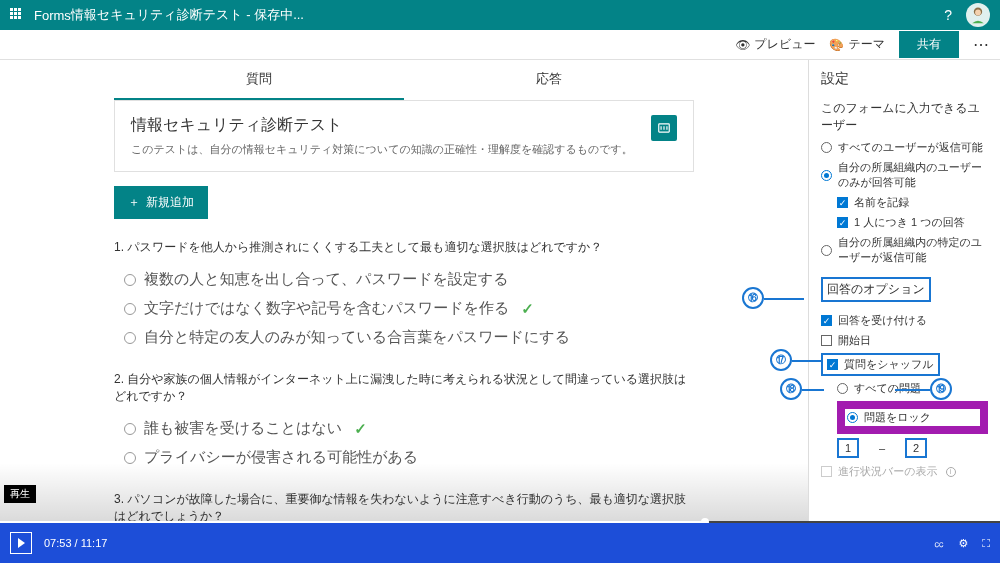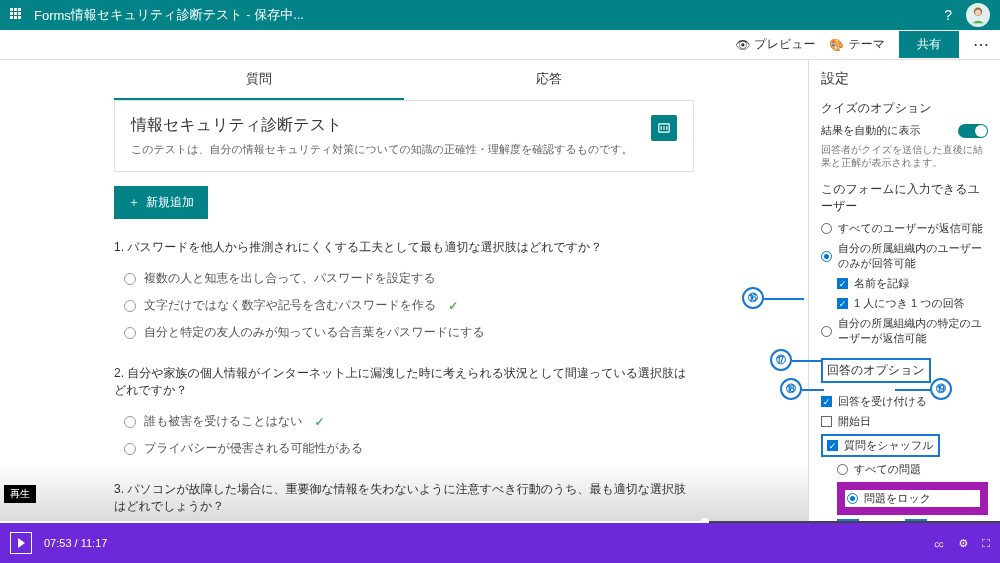--- a/index.html
+++ b/index.html
@@ -23,21 +23,21 @@
     .tab { flex: 1; text-align: center; padding: 10px 0; font-size: 13px; cursor: pointer; }
     .tab.active { border-bottom: 2px solid #038387; color: #333; }
     .form-header { border: 1px solid #e0e0e0; border-top: none; padding: 14px 16px; position: relative; }
     .form-title { font-size: 16px; font-weight: normal; color: #333; margin-bottom: 6px; }
     .form-desc { font-size: 11px; color: #666; }
     .immersive { position: absolute; right: 16px; top: 14px; width: 26px; height: 26px; background: #038387; color: #fff; display: flex; align-items: center; justify-content: center; border-radius: 2px; }
     .add-btn { margin-top: 14px; background: #038387; color: #fff; border: none; padding: 8px 14px; font-size: 12px; cursor: pointer; display: flex; align-items: center; gap: 6px; }
     .questions { margin-top: 20px; }
     .q { margin-bottom: 24px; }
     .q-text { font-size: 12px; color: #333; margin-bottom: 14px; }
-    .opt { display: flex; align-items: center; gap: 8px; margin: 10px 0 10px 10px; font-size: 12px; color: #555; }
+    .opt { display: flex; align-items: center; gap: 8px; margin: 10px 0 10px 10px; font-size: 15px; color: #555; }
     .radio-empty { width: 12px; height: 12px; border: 1px solid #999; border-radius: 50%; flex-shrink: 0; }
     .check-green { color: #4CAF50; font-weight: bold; margin-left: 4px; }
     .side { width: 192px; border-left: 1px solid #ddd; background: #fff; padding: 10px 12px; overflow: visible; font-size: 11px; position: relative; }
     .side-title { font-size: 14px; margin-bottom: 12px; color: #333; }
     .sec h4 { font-size: 12px; font-weight: normal; color: #333; margin-bottom: 6px; }
     .row { display: flex; align-items: center; gap: 6px; margin: 5px 0; }
     .row.indent { margin-left: 16px; }
     .toggle { width: 30px; height: 14px; background: #038387; border-radius: 7px; position: relative; margin-left: auto; }
     .toggle::after { content: ""; position: absolute; right: 1px; top: 1px; width: 12px; height: 12px; background: #fff; border-radius: 50%; }
     .help { font-size: 10px; color: #777; line-height: 1.3; margin-bottom: 10px; }
@@ -49,21 +49,21 @@
     .cb.disabled { border-color: #ccc; }
     .disabled-text { color: #aaa; }
     .sec { margin-bottom: 12px; }
     .blue-box { border: 2px solid #1976d2; padding: 2px 4px; display: inline-block; }
     .callout { position: absolute; width: 22px; height: 22px; border: 2px solid #1976d2; border-radius: 50%; display: flex; align-items: center; justify-content: center; font-size: 10px; color: #1976d2; background: #fff; font-weight: bold; }
     .c-line { position: absolute; background: #1976d2; height: 2px; }
     .lock-row { border: 8px solid #a21caf; padding: 1px 2px; margin-left: 16px; display: flex; align-items: center; gap: 6px; }
     .num-box { border: 2px solid #1976d2; width: 22px; height: 20px; display: flex; align-items: center; justify-content: center; }
     .num-boxes { display: flex; gap: 20px; margin-left: 16px; margin-top: 4px; align-items: center; }
     .info-icon { width: 10px; height: 10px; border: 1px solid #aaa; border-radius: 50%; display: inline-flex; align-items: center; justify-content: center; font-size: 7px; color: #aaa; margin-left: 2px; }
-    .player-bar { position: absolute; bottom: 0; left: 0; right: 0; height: 40px; background: #6d28d9; color: #fff; display: flex; align-items: center; padding: 0 10px; gap: 12px; font-size: 11px; }
+    .player-bar { position: absolute; bottom: 0; left: 0; right: 0; height: 40px; background: #1d4ed8; color: #fff; display: flex; align-items: center; padding: 0 10px; gap: 12px; font-size: 11px; }
     .progress-line { position: absolute; bottom: 40px; left: 0; right: 0; height: 2px; background: #444; }
     .progress-fill { height: 100%; width: 70.5%; background: #fff; position: relative; }
     .progress-fill::after { content: ""; position: absolute; right: -4px; top: -3px; width: 8px; height: 8px; background: #fff; border-radius: 50%; }
     .play-btn-box { width: 22px; height: 22px; border: 1px solid #fff; display: flex; align-items: center; justify-content: center; }
     .play-tri { width: 0; height: 0; border-left: 7px solid #fff; border-top: 5px solid transparent; border-bottom: 5px solid transparent; }
     .player-right { margin-left: auto; display: flex; gap: 14px; align-items: center; }
     .replay-badge { position: absolute; bottom: 60px; left: 4px; background: #000; color: #fff; font-size: 10px; padding: 2px 6px; }
     .fade-shadow { position: absolute; bottom: 0; left: 0; right: 0; height: 60px; background: linear-gradient(transparent, rgba(0,0,0,0.15)); pointer-events: none; }
   </style>
 </head>
@@ -166,28 +166,20 @@
             </div>
           </div>
         </div>
     </div>
     <div class="fade-shadow"></div>
   </div>
 
   <div class="side">
     <div class="side-title">設定</div>
 
-    <div class="sec">
-      <h4>クイズのオプション</h4>
-      <div class="row">
-          <span>結果を自動的に表示</span>
-          <div class="toggle"></div>
-        </div>
-      <div class="help">回答者がクイズを送信した直後に結果と正解が表示されます。</div>
-    </div>
 
     <div class="sec">
       <h4>このフォームに入力できるユーザー</h4>
       <div class="row">
           <div class="radio-o"></div>
           <span>すべてのユーザーが返信可能</span>
         </div>
       <div class="row">
           <div class="radio-o sel"></div>
           <span>自分の所属組織内のユーザーのみが回答可能</span>

